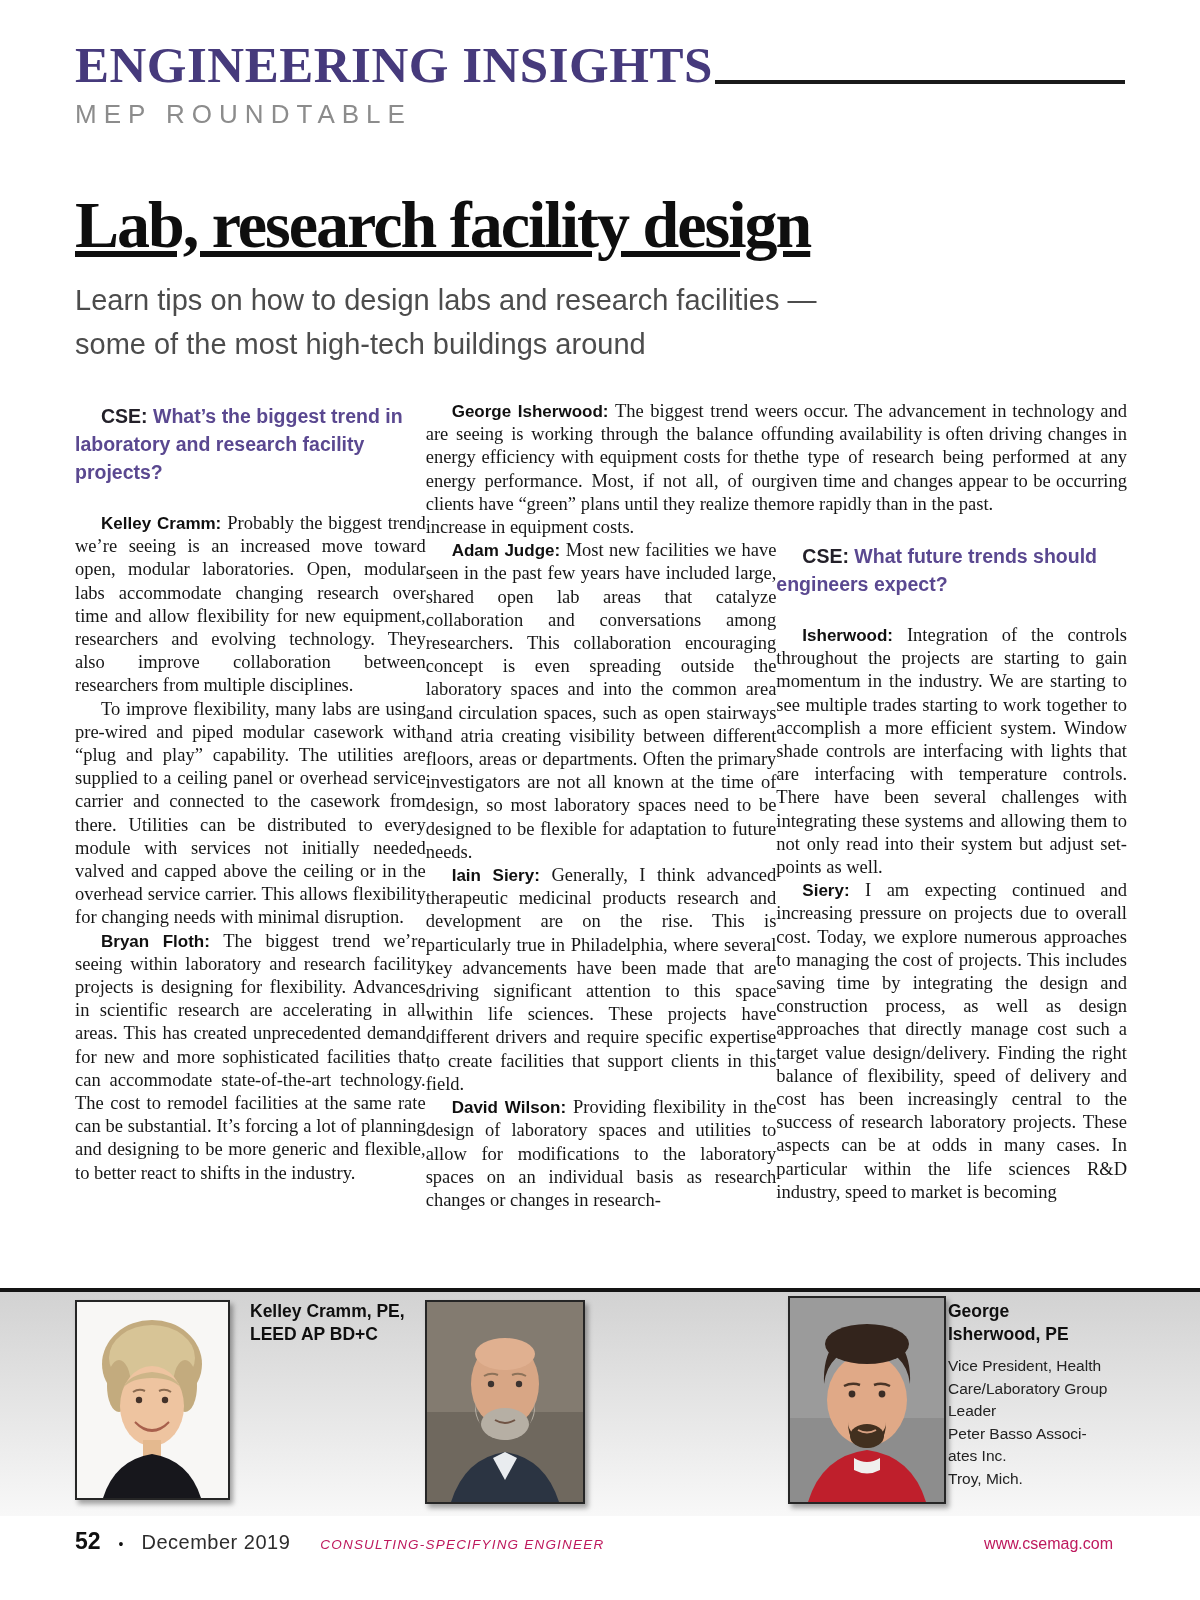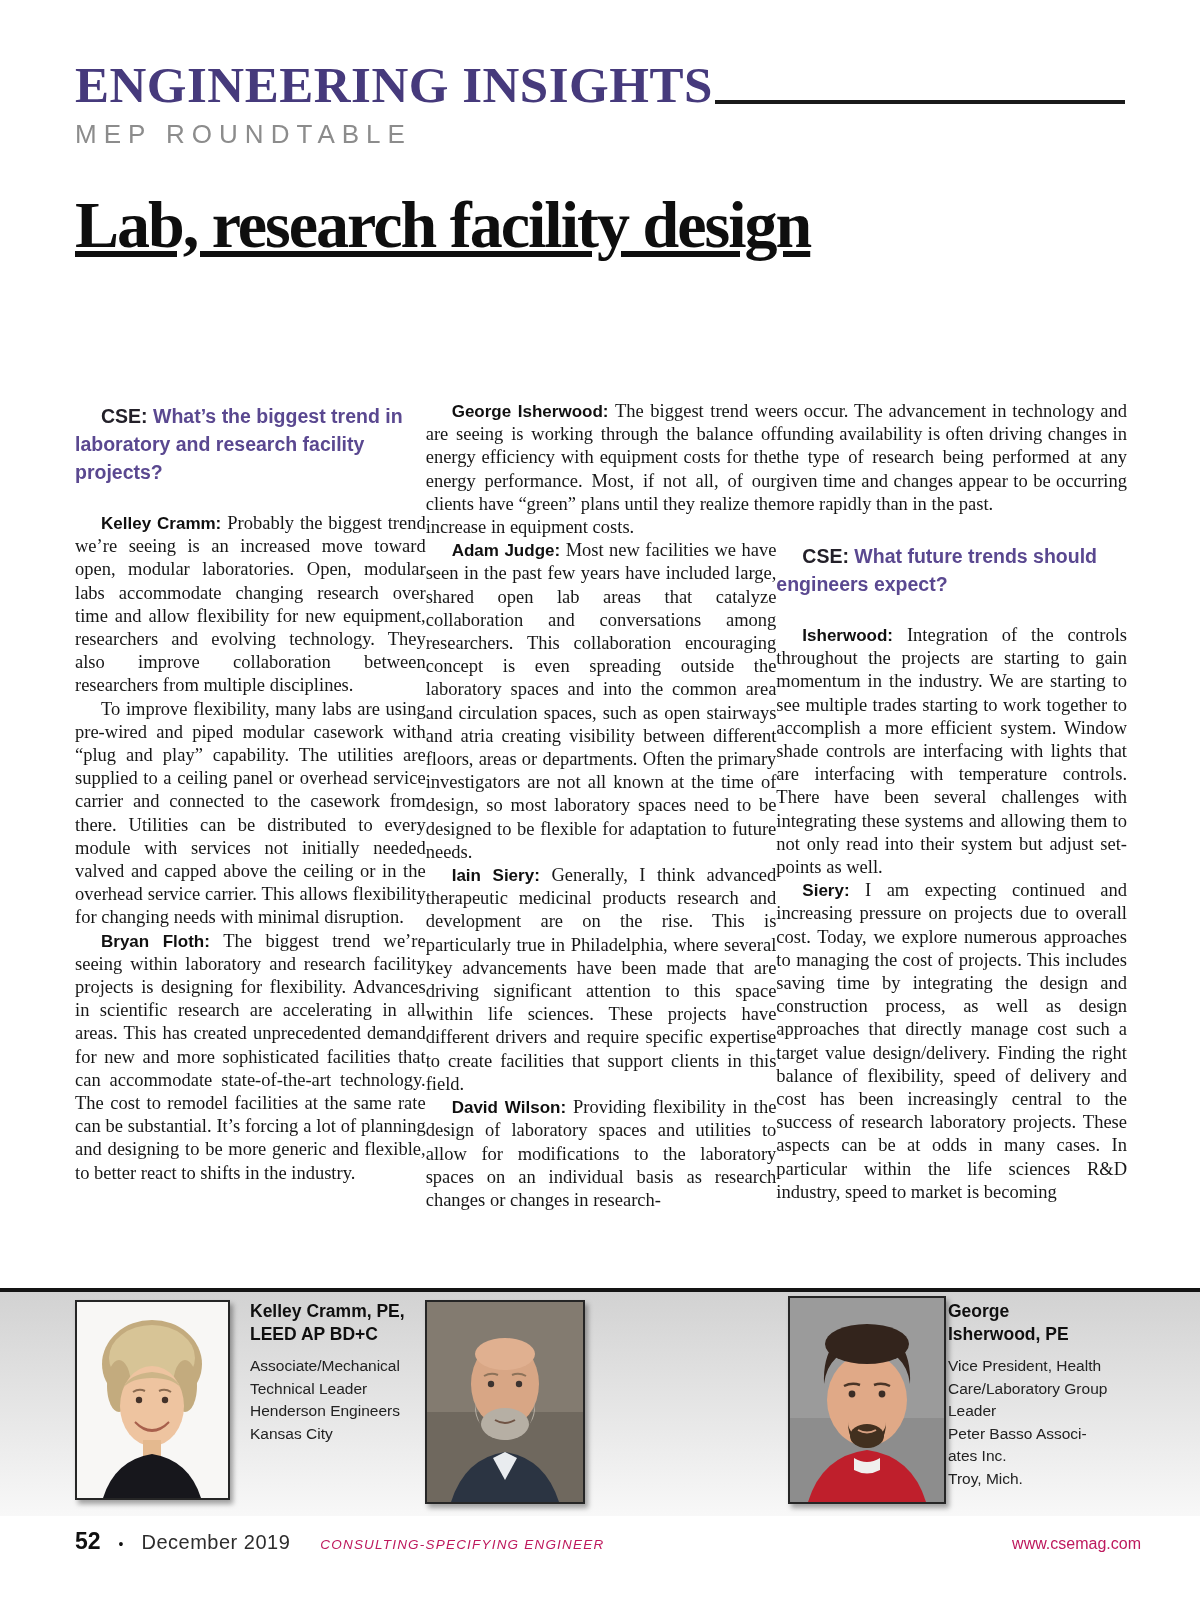--- a/index.html
+++ b/index.html
@@ -1,20 +1,20 @@
 <!DOCTYPE html>
 <html><head>
 <meta charset="utf-8">
 <style>
   * { margin:0; padding:0; box-sizing:border-box; }
   html,body { background:#ffffff; }
   .page { position:relative; width:1200px; height:1600px; background:#ffffff; overflow:hidden; }
 
   
-  .masthead { position:absolute; top:60px; left:75px; right:75px; }
+  .masthead { position:absolute; top:40px; left:75px; right:75px; }
   .masthead-row { display:flex; align-items:flex-end; }
   .masthead-title { font-family:"Liberation Serif", serif; font-weight:bold; font-size:51px; line-height:1;
                     color:#463a7c; letter-spacing:0.5px; white-space:nowrap; }
   .masthead-rule { flex:1; height:4px; background:#1a1a1a; margin-left:2px; margin-bottom:7px; }
   .masthead-sub { font-family:"Liberation Sans", sans-serif; font-size:26px; color:#8c8c8c;
                   letter-spacing:7px; margin-top:8px; }
 
   
   .article-title { position:absolute; top:190px; left:75px; width:1050px;
                    font-family:"Liberation Serif", serif; font-weight:bold; font-size:66px; line-height:1.05;
@@ -41,21 +41,21 @@
           background:linear-gradient(180deg,#d2d2d2 0%, #e3e3e3 45%, #f8f8f8 100%); }
   .bio-photo { position:absolute; border:2px solid #262626; box-shadow:3px 4px 5px rgba(0,0,0,0.35);
                background:#fff; }
   .bio-photo svg { display:block; }
   .bio-text { position:absolute; width:170px; }
   .bio-name { font-family:"Liberation Sans", sans-serif; font-weight:bold; font-size:17.5px; line-height:23px;
               color:#0f0f0f; margin-bottom:9px; }
   .bio-details { font-family:"Liberation Sans", sans-serif; font-size:15.5px; line-height:22.5px; color:#222222; }
 
   
-  .footer { position:absolute; left:75px; right:59px; top:1528px; display:flex; align-items:baseline;
+  .footer { position:absolute; left:75px; right:87px; top:1528px; display:flex; align-items:baseline;
             font-family:"Liberation Sans", sans-serif; }
   .page-num { font-weight:bold; font-size:23px; color:#101010; }
   .foot-bullet { font-size:14px; color:#101010; margin:0 18px; }
   .foot-date { font-size:20px; color:#2d2d2d; letter-spacing:0.5px; }
   .foot-magazine { font-style:italic; font-size:13.5px; letter-spacing:1.2px; color:#be185d; margin-left:30px;
                    text-transform:uppercase; }
   .foot-site { margin-left:auto; font-size:16px; color:#be185d; }
 </style>
 </head>
 <body>
@@ -64,20 +64,24 @@
 
   <div class="masthead">
     <div class="masthead-row">
       <div class="masthead-title">ENGINEERING INSIGHTS</div>
       <div class="masthead-rule"></div>
     </div>
     <div class="masthead-sub">MEP ROUNDTABLE</div>
   </div>
 
   <div class="article-title">Lab, research facility design</div>
+  <div class="article-subtitle">
+    <div>Learn tips on how to design labs and research facilities —</div>
+    <div>some of the most high-tech buildings around</div>
+  </div>
 
   <div class="columns">
     <div class="column">
         <div class="question"><span class="q-prefix">CSE: </span>What’s the biggest trend in laboratory and research facility projects?</div>
         <p class="body-para"><span class="speaker">Kelley Cramm: </span>Probably the biggest trend we’re seeing is an increased move toward open, modular laboratories. Open, modular labs accommodate changing research over time and allow flexibility for new equipment, researchers and evolving technology. They also improve collaboration between researchers from multiple disciplines.</p>
         <p class="body-para">To improve flexibility, many labs are using pre-wired and piped modular casework with “plug and play” capability. The utilities are supplied to a ceiling panel or overhead service carrier and connected to the casework from there. Utilities can be distributed to every module with services not initially needed valved and capped above the ceiling or in the overhead service carrier. This allows flexibility for changing needs with minimal disruption.</p>
         <p class="body-para"><span class="speaker">Bryan Floth: </span>The biggest trend we’re seeing within laboratory and research facility projects is designing for flexibility. Advances in scientific research are accelerating in all areas. This has created unprecedented demand for new and more sophisticated facilities that can accommodate state-of-the-art technology. The cost to remodel facilities at the same rate can be substantial. It’s forcing a lot of planning and designing to be more generic and flexible, to better react to shifts in the industry.</p>
       </div>
     <div class="column">
         <p class="body-para"><span class="speaker">George Isherwood: </span>The biggest trend we are seeing is working through the balance of energy efficiency with equipment costs for the energy performance. Most, if not all, of our clients have “green” plans until they realize the increase in equipment costs.</p>
@@ -111,26 +115,20 @@
         <path d="M82 89 Q88 86 94 90" stroke="#8a6a50" stroke-width="2" fill="none"></path>
         <path d="M58 120 Q75 138 92 120 Q84 128 75 128 Q66 128 58 120 Z" fill="#ffffff" stroke="#a8604c" stroke-width="2"></path>
         <rect x="66" y="138" width="18" height="16" fill="#e4b98f"></rect>
         <path d="M26 196 Q38 158 75 152 Q112 158 124 196 Z" fill="#17171c"></path>
       </svg>
     </div>
     <div class="bio-text" style="left:250px; top:8px;">
       <div class="bio-name">
           <div>Kelley Cramm, PE,</div>
           <div>LEED AP BD+C</div>
-        </div>
-      <div class="bio-details">
-          <div>Associate/Mechanical</div>
-          <div>Technical Leader</div>
-          <div>Henderson Engineers</div>
-          <div>Kansas City</div>
         </div>
     </div>
 
     <div class="bio-photo" style="left:425px; top:8px;">
       <svg width="156" height="200" viewBox="0 0 156 200" xmlns="http://www.w3.org/2000/svg">
         <rect width="156" height="200" fill="#837b70"></rect>
         <rect y="110" width="156" height="90" fill="#6f685e"></rect>
         <ellipse cx="78" cy="82" rx="34" ry="43" fill="#d8a685"></ellipse>
         <ellipse cx="78" cy="52" rx="30" ry="16" fill="#e0b090"></ellipse>
         <path d="M48 96 Q48 134 78 138 Q108 134 108 96 L108 108 Q106 130 78 132 Q50 130 48 108 Z" fill="#b6afa4"></path>

